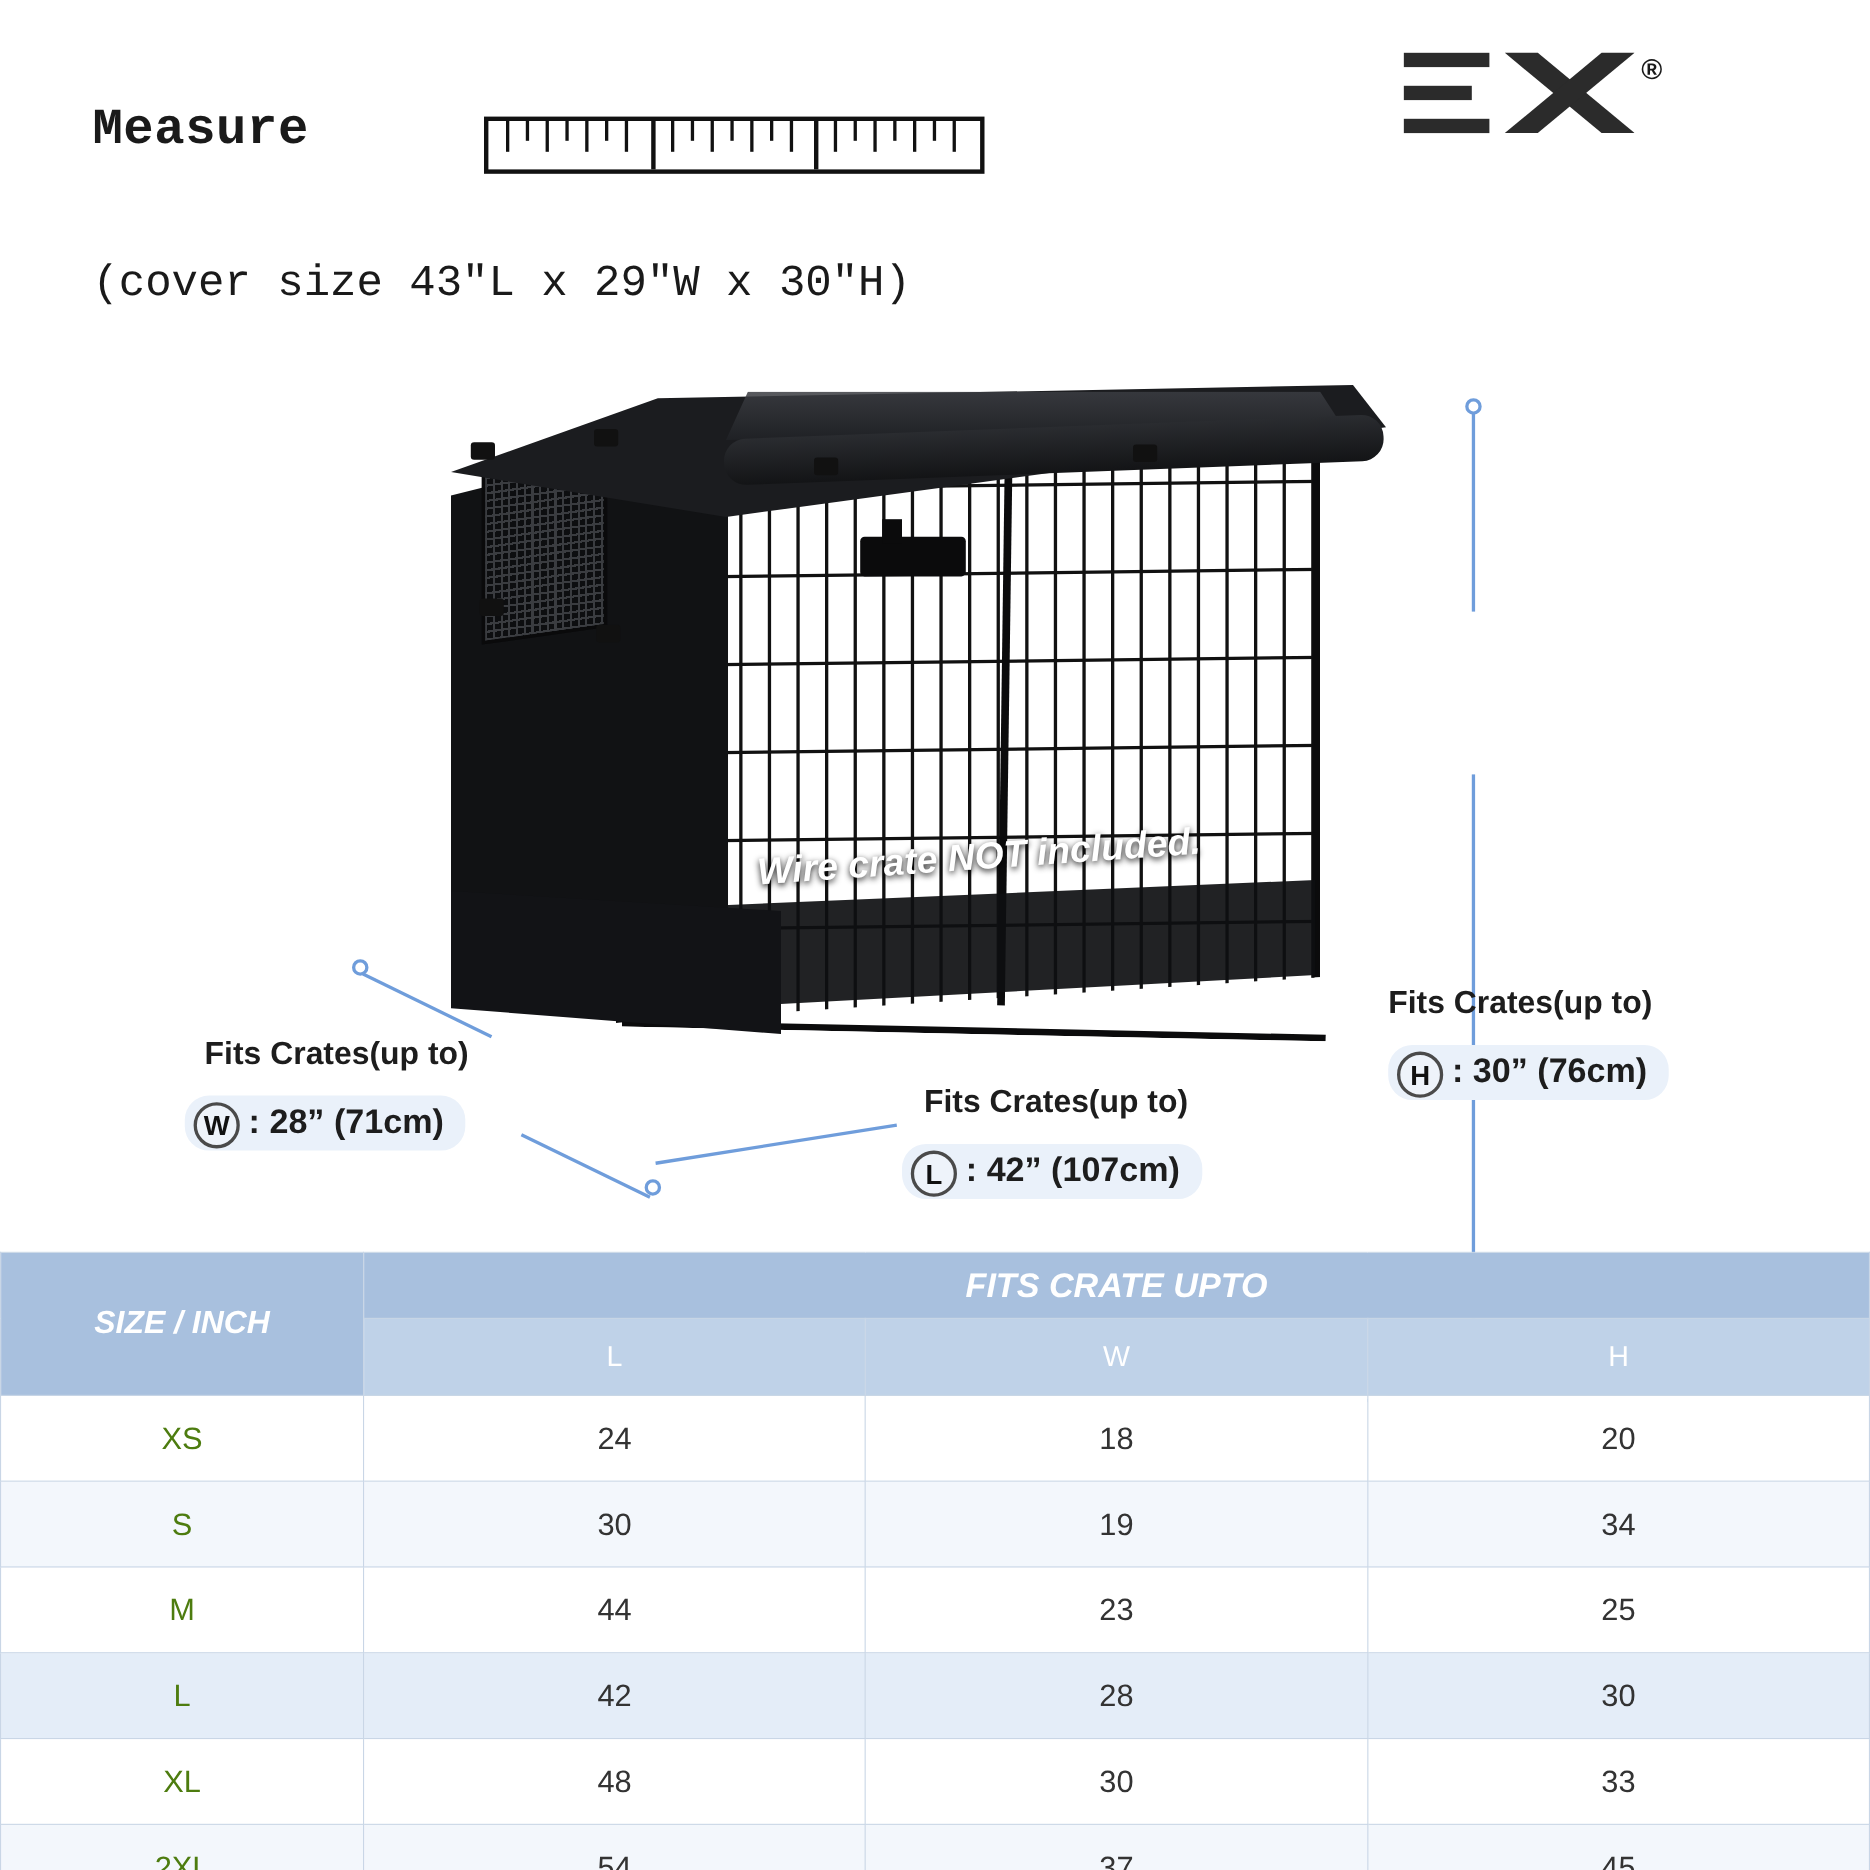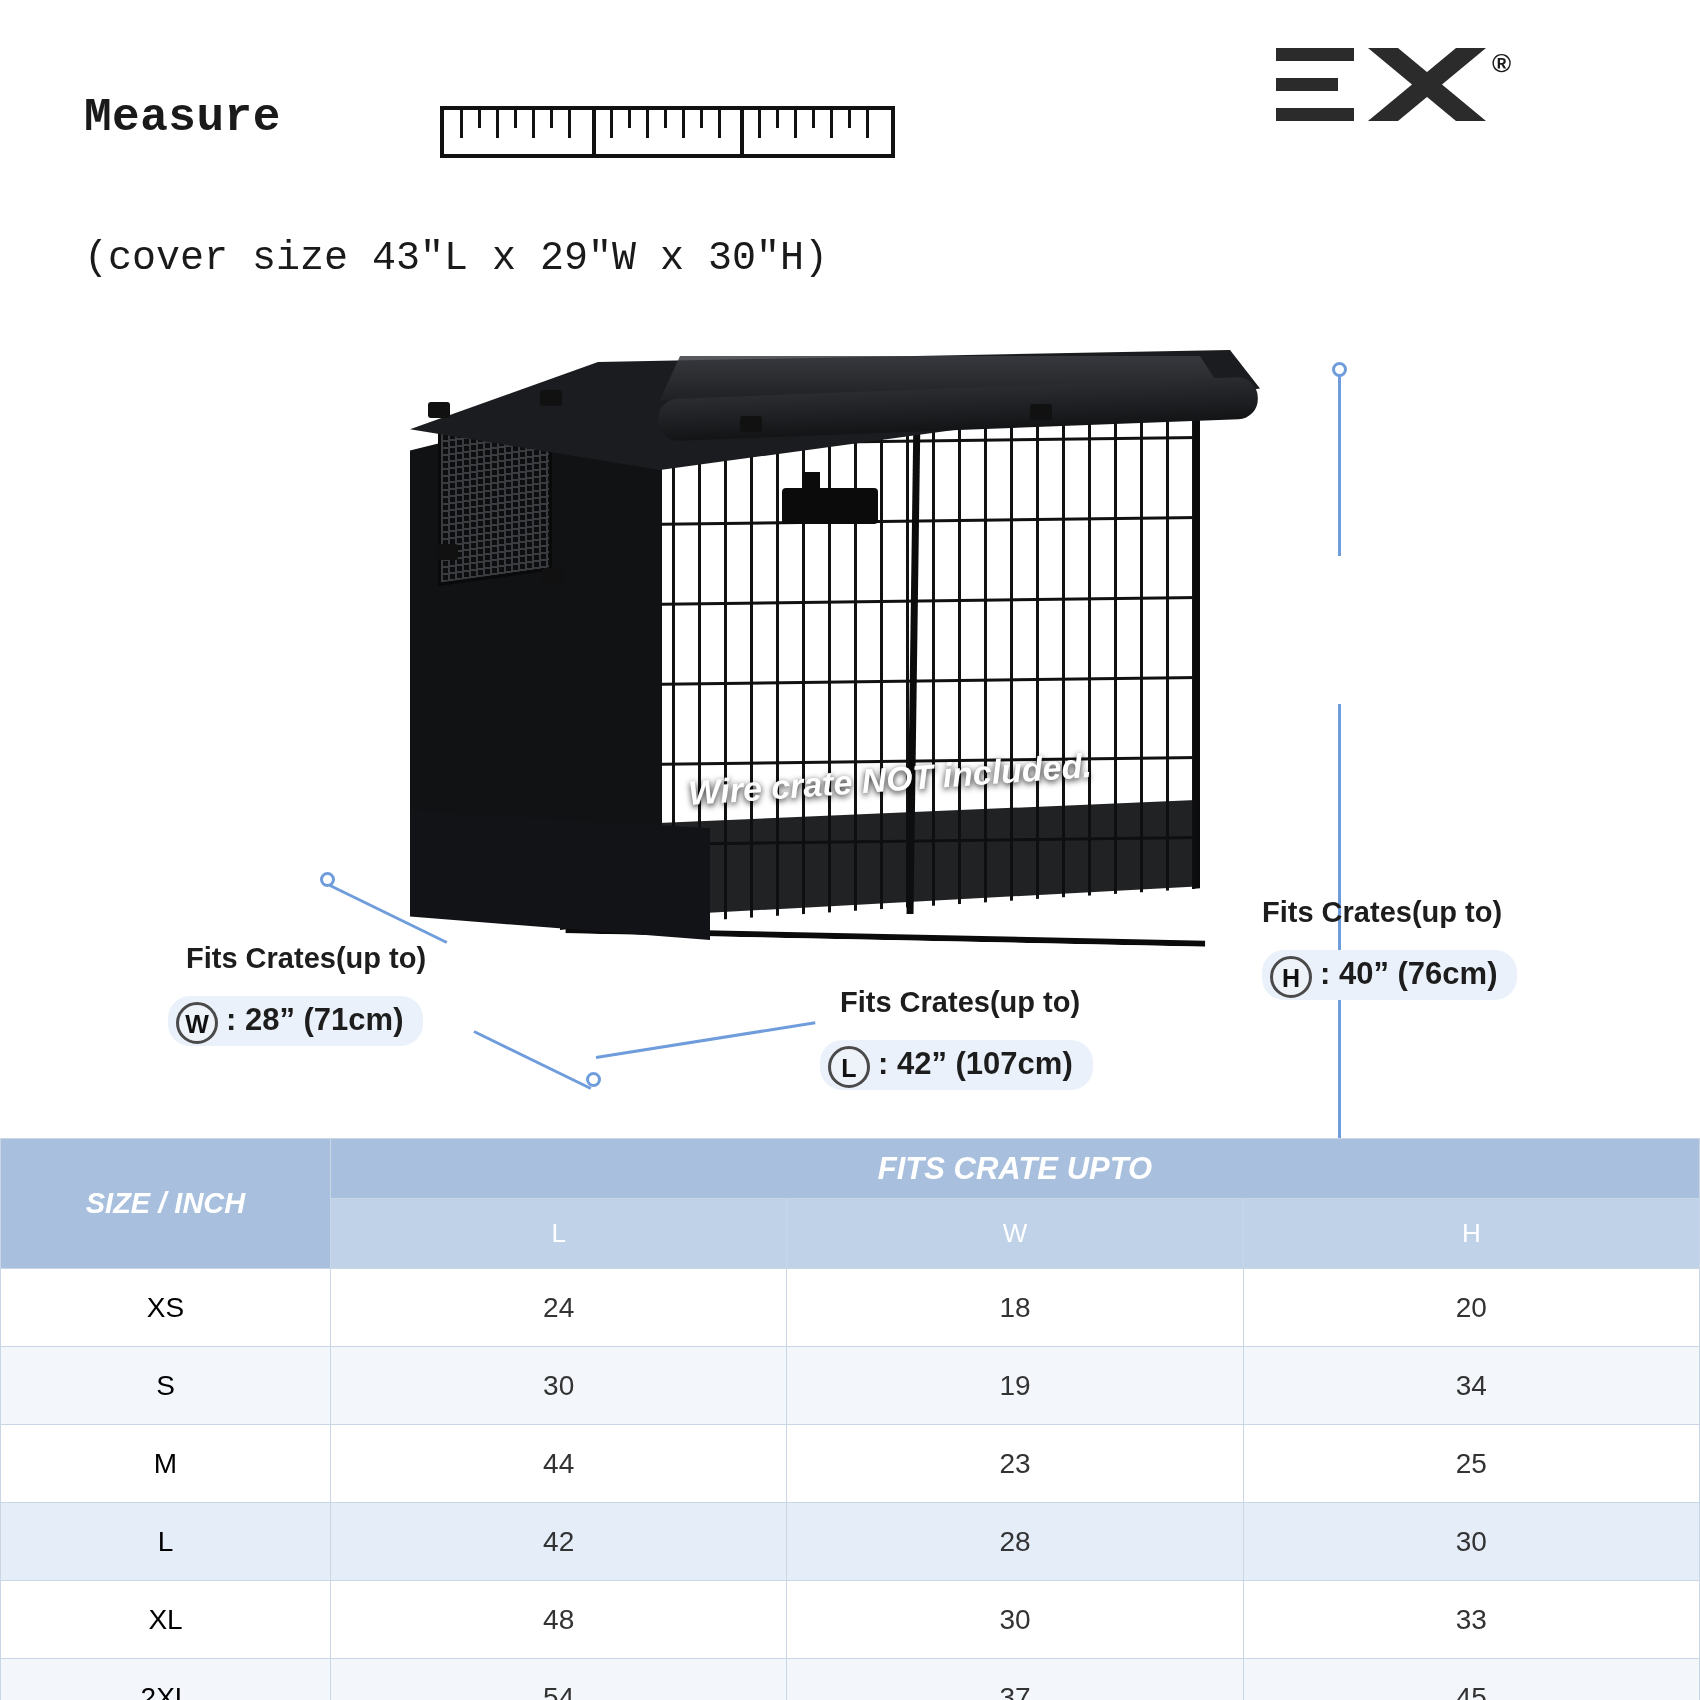--- a/index.html
+++ b/index.html
@@ -173,21 +173,21 @@
     background: #a8c0de; color: #fff; font-size: 31px; font-weight: bold;
     font-style: italic; height: 60px;
   }
   .th-sub {
     background: #bfd2e8; color: #ffffff; font-size: 26px; height: 70px; font-weight: normal;
   }
   td { font-size: 28px; color: #333; height: 78px; }
   tbody tr:nth-child(odd) td { background: #ffffff; }
   tbody tr:nth-child(even) td { background: #f3f7fc; }
   tbody tr.highlight td { background: #e4edf8; }
-  td.size-cell { color: #000000; }
+  td.size-cell { color: #4d7c0f; }
 </style>
 </head>
 <body>
 
 <div class="page">
 
   <div class="header">
     <div class="measure-word">Measure</div>
 
     <div class="ruler">
@@ -289,21 +289,21 @@
       <div class="notincluded">Wire crate NOT included.</div>
     </div>
 
     <div class="cal-dot" style="left:1332px;top:62px"></div>
     <div class="cal-line" style="left:1338px;top:76px;width:3px;height:180px"></div>
     <div class="cal-line" style="left:1338px;top:404px;width:3px;height:510px"></div>
     <div class="cal-dot" style="left:1332px;top:908px"></div>
     <div class="cal-label" style="left:1262px;top:596px">Fits Crates(up to)</div>
     <div class="cal-value" style="left:1262px;top:650px">
       <span class="cal-badge">H</span>
-      <span>: 40” (76cm)</span>
+      <span>: 30” (76cm)</span>
     </div>
     <div class="cal-line" style="left:1060px;top:956px;width:282px;height:3px;transform:rotate(-9deg);transform-origin:right center"></div>
 
     <div class="cal-dot" style="left:320px;top:572px"></div>
     <div class="cal-line" style="left:330px;top:584px;width:130px;height:3px;transform:rotate(26deg);transform-origin:left center"></div>
     <div class="cal-label" style="left:186px;top:642px">Fits Crates(up to)</div>
     <div class="cal-value" style="left:168px;top:696px">
       <span class="cal-badge">W</span>
       <span>: 28” (71cm)</span>
     </div>

